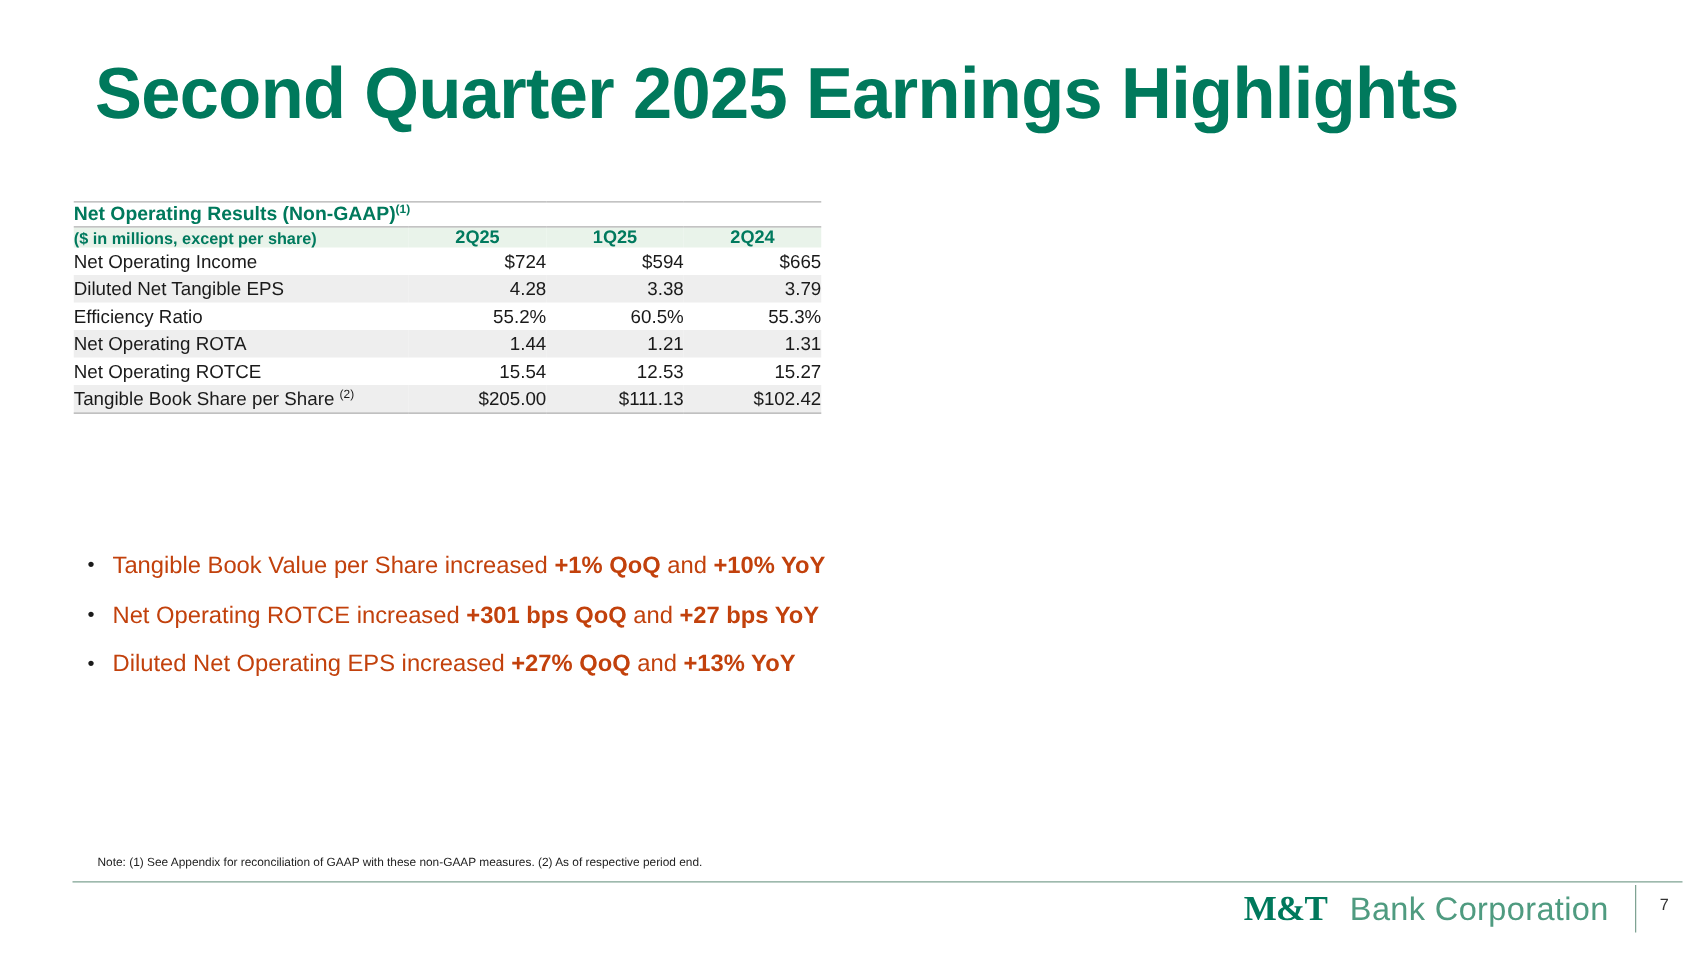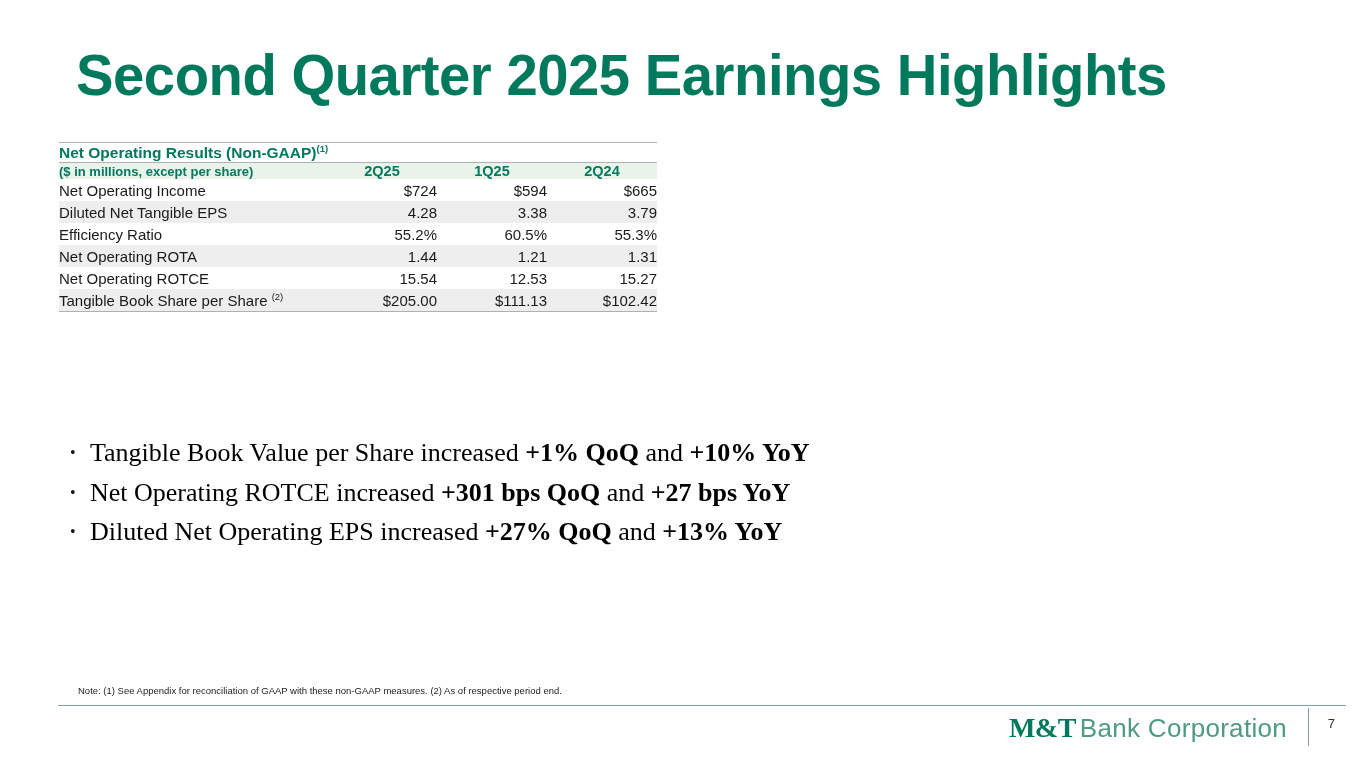--- a/index.html
+++ b/index.html
@@ -28,21 +28,21 @@
     letter-spacing: -0.5px;
     transform: scaleX(0.97);
     transform-origin: left center;
     white-space: nowrap;
   }
 
   
   #results-table {
     position: absolute;
     left: 59px;
-    top: 142px;
+    top: 161px;
     width: 598px;
     border-collapse: collapse;
     table-layout: fixed;
   }
   #results-table td, #results-table th {
     padding: 0;
     margin: 0;
   }
 
   .tbl-title-row td {
@@ -112,26 +112,25 @@
     position: absolute;
     left: 68px;
     top: 433px;
     width: 1000px;
     list-style: none;
     margin: 0;
     padding: 0;
   }
   #bullet-list li {
     position: relative;
-    font-size: 26px;
+    font-size: 19px;
     line-height: 39.5px;
-    color: #000000;
+    color: #c2410c;
     padding-left: 22px;
     white-space: nowrap;
-    font-family: Liberation Serif, serif;
   }
   #bullet-list li::before {
     content: "\2022";
     position: absolute;
     left: 2px;
     top: 0;
     font-size: 16px;
     color: #1a1a1a;
   }
   #bullet-list b { font-weight: bold; }
@@ -166,21 +165,21 @@
     font-family: "Liberation Serif", serif;
     font-weight: bold;
     font-size: 28px;
     letter-spacing: -0.5px;
   }
   #footer-logo .logo-bank {
     font-family: "Liberation Sans", sans-serif;
     font-weight: normal;
     font-size: 26px;
     letter-spacing: 0.3px;
-    margin-left: 4px;
+    margin-left: 18px;
     color: #4f9b80;
   }
   #footer-divider {
     position: absolute;
     right: 56px;
     top: 708px;
     width: 1px;
     height: 38px;
     background: #7fa393;
   }

